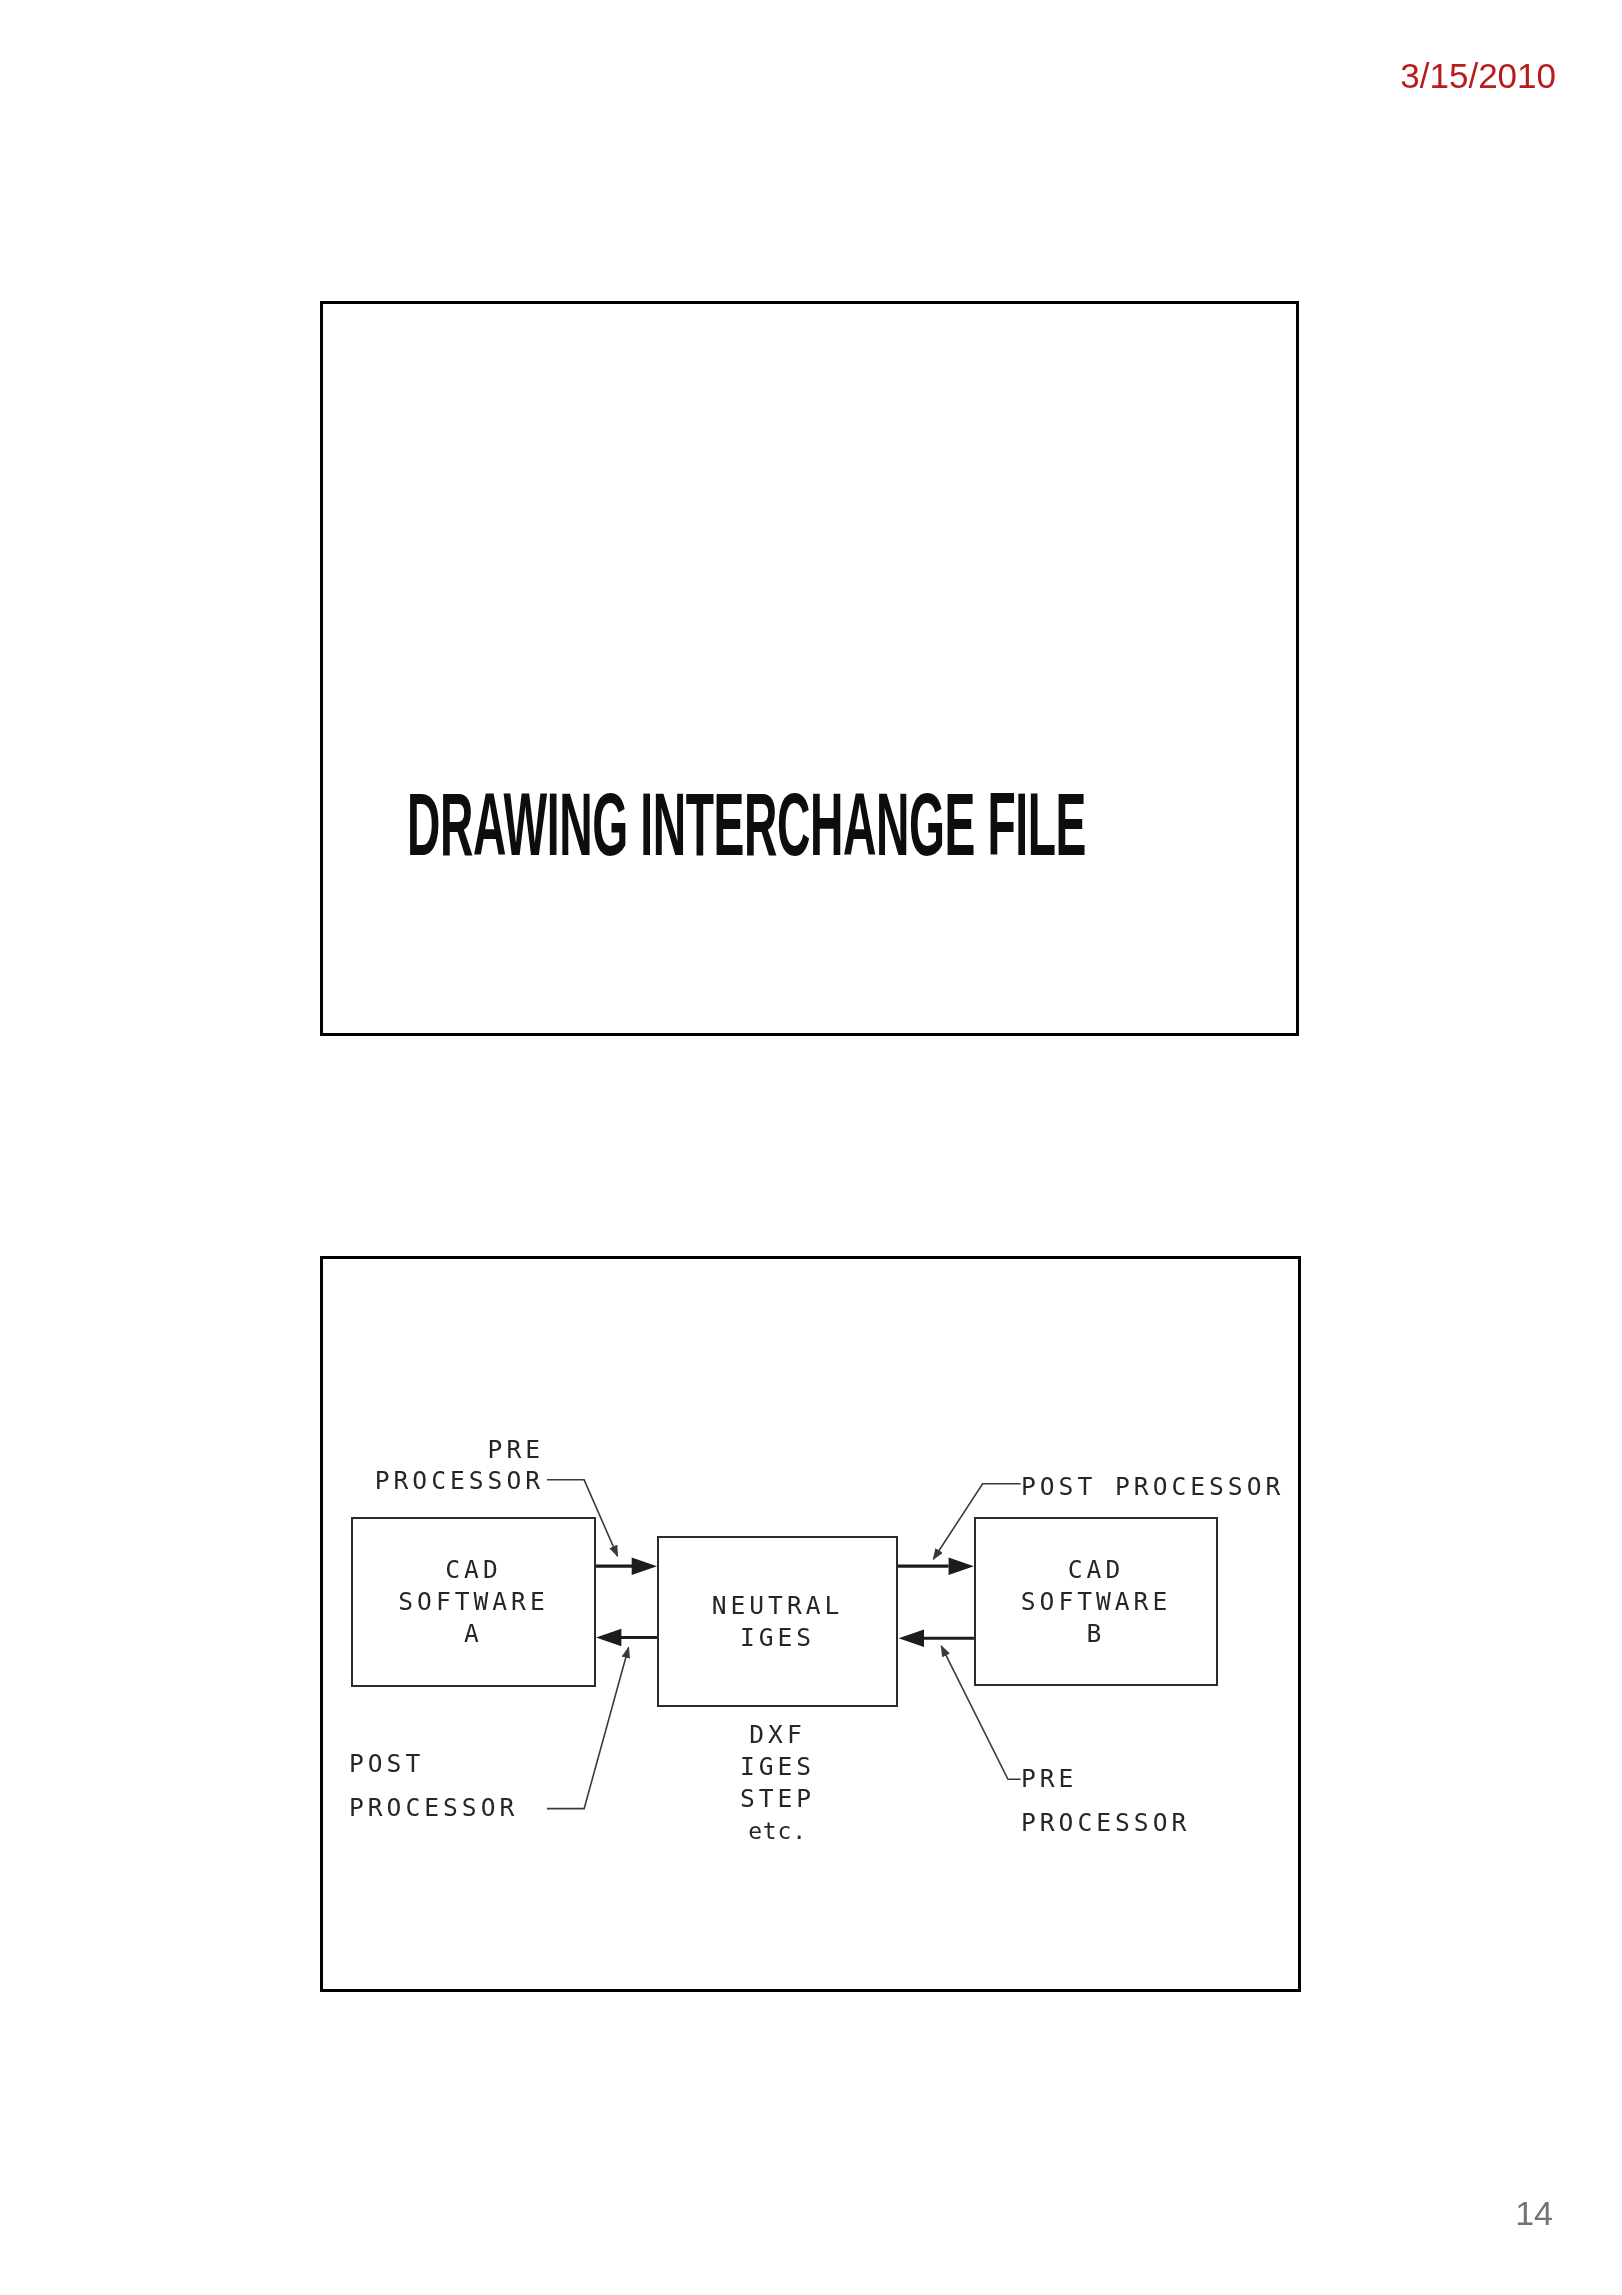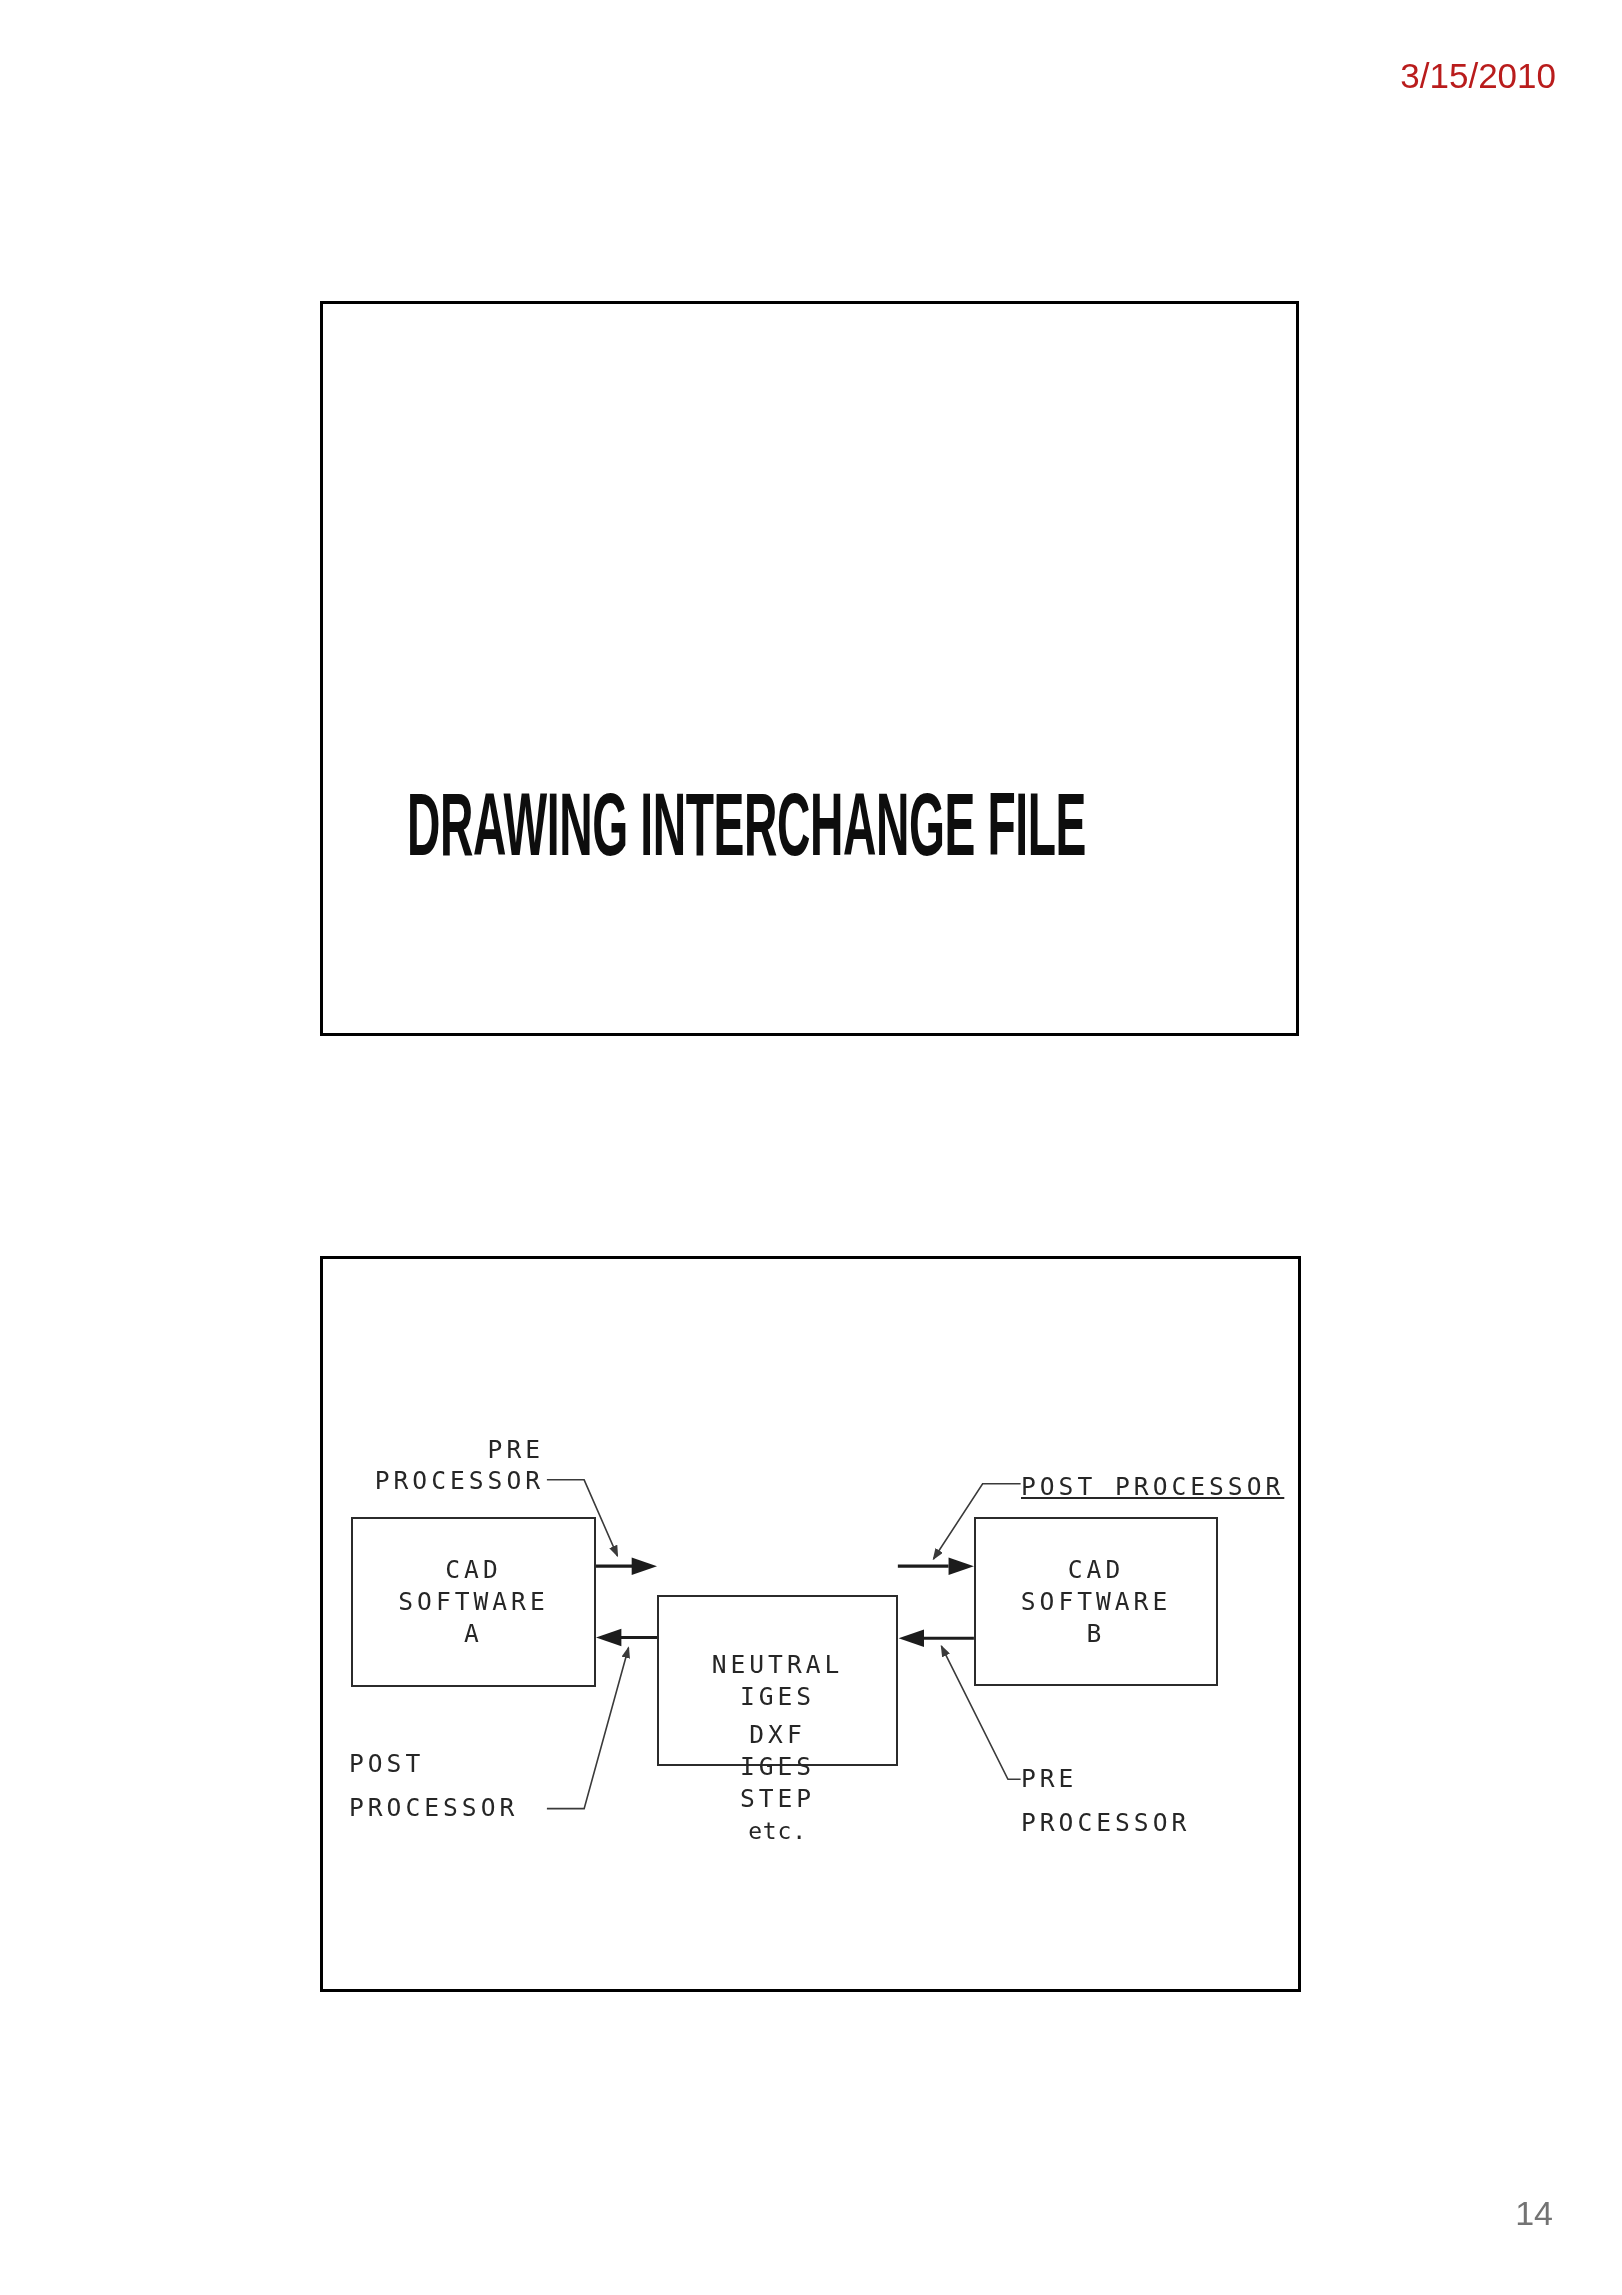--- a/index.html
+++ b/index.html
@@ -55,33 +55,33 @@
     align-items: center;
     justify-content: center;
     font-family: "DejaVu Sans Mono", monospace;
     font-size: 24.6px;
     line-height: 32px;
     letter-spacing: 4px;
     color: #262626;
     text-align: center;
   }
   .box-a       { left: 351px;  top: 1517px; width: 245px; height: 170px; }
-  .box-neutral { left: 657px;  top: 1595px; width: 241px; height: 171px; }
+  .box-neutral { left: 657px;  top: 1536px; width: 241px; height: 171px; }
   .box-b       { left: 974px; top: 1517px; width: 244px; height: 169px; }
 
   
   .dlabel {
     font-family: "DejaVu Sans Mono", monospace;
     font-size: 24.6px;
     letter-spacing: 4px;
     color: #262626;
     white-space: nowrap;
   }
   .lab-pre-top      { left: 349px;  top: 1434px; width: 195px; line-height: 31px; text-align: right; }
-  .lab-post-top     { left: 1021px; top: 1471px; line-height: 31px; text-align: left; text-decoration: underline; }
+  .lab-post-top     { left: 1021px; top: 1471px; line-height: 31px; text-align: left; }
   .lab-post-bottom  { left: 349px;  top: 1742px; width: 195px; line-height: 44px; text-align: left; }
   .lab-pre-bottom   { left: 1021px; top: 1757px; width: 238px; line-height: 44px; text-align: left; }
 
   .formats {
     left: 657px; top: 1719px; width: 241px;
     font-family: "DejaVu Sans Mono", monospace;
     font-size: 24.6px; line-height: 32px;
     letter-spacing: 4px;
     color: #262626;
     text-align: center;

